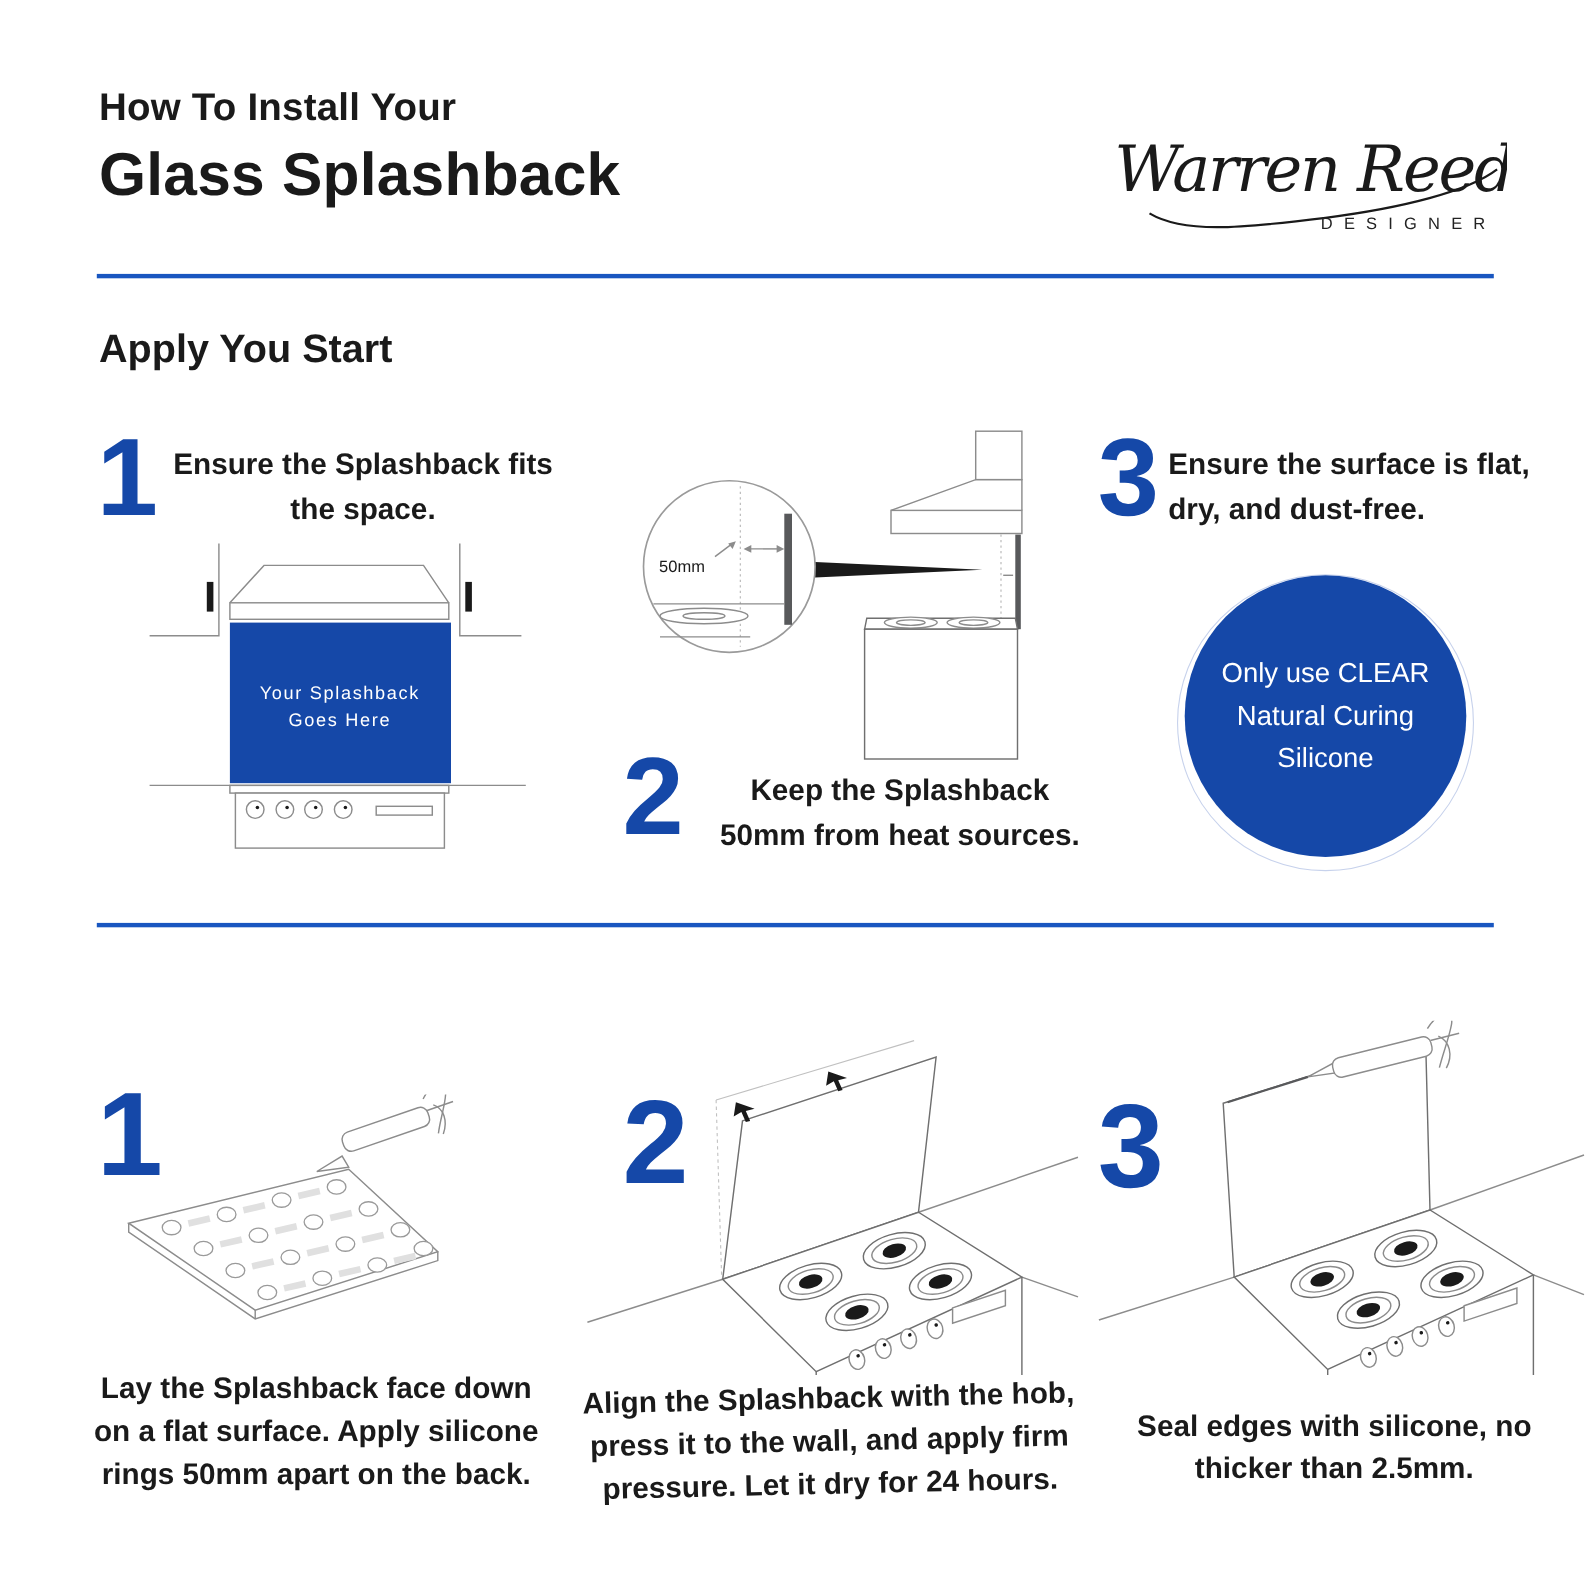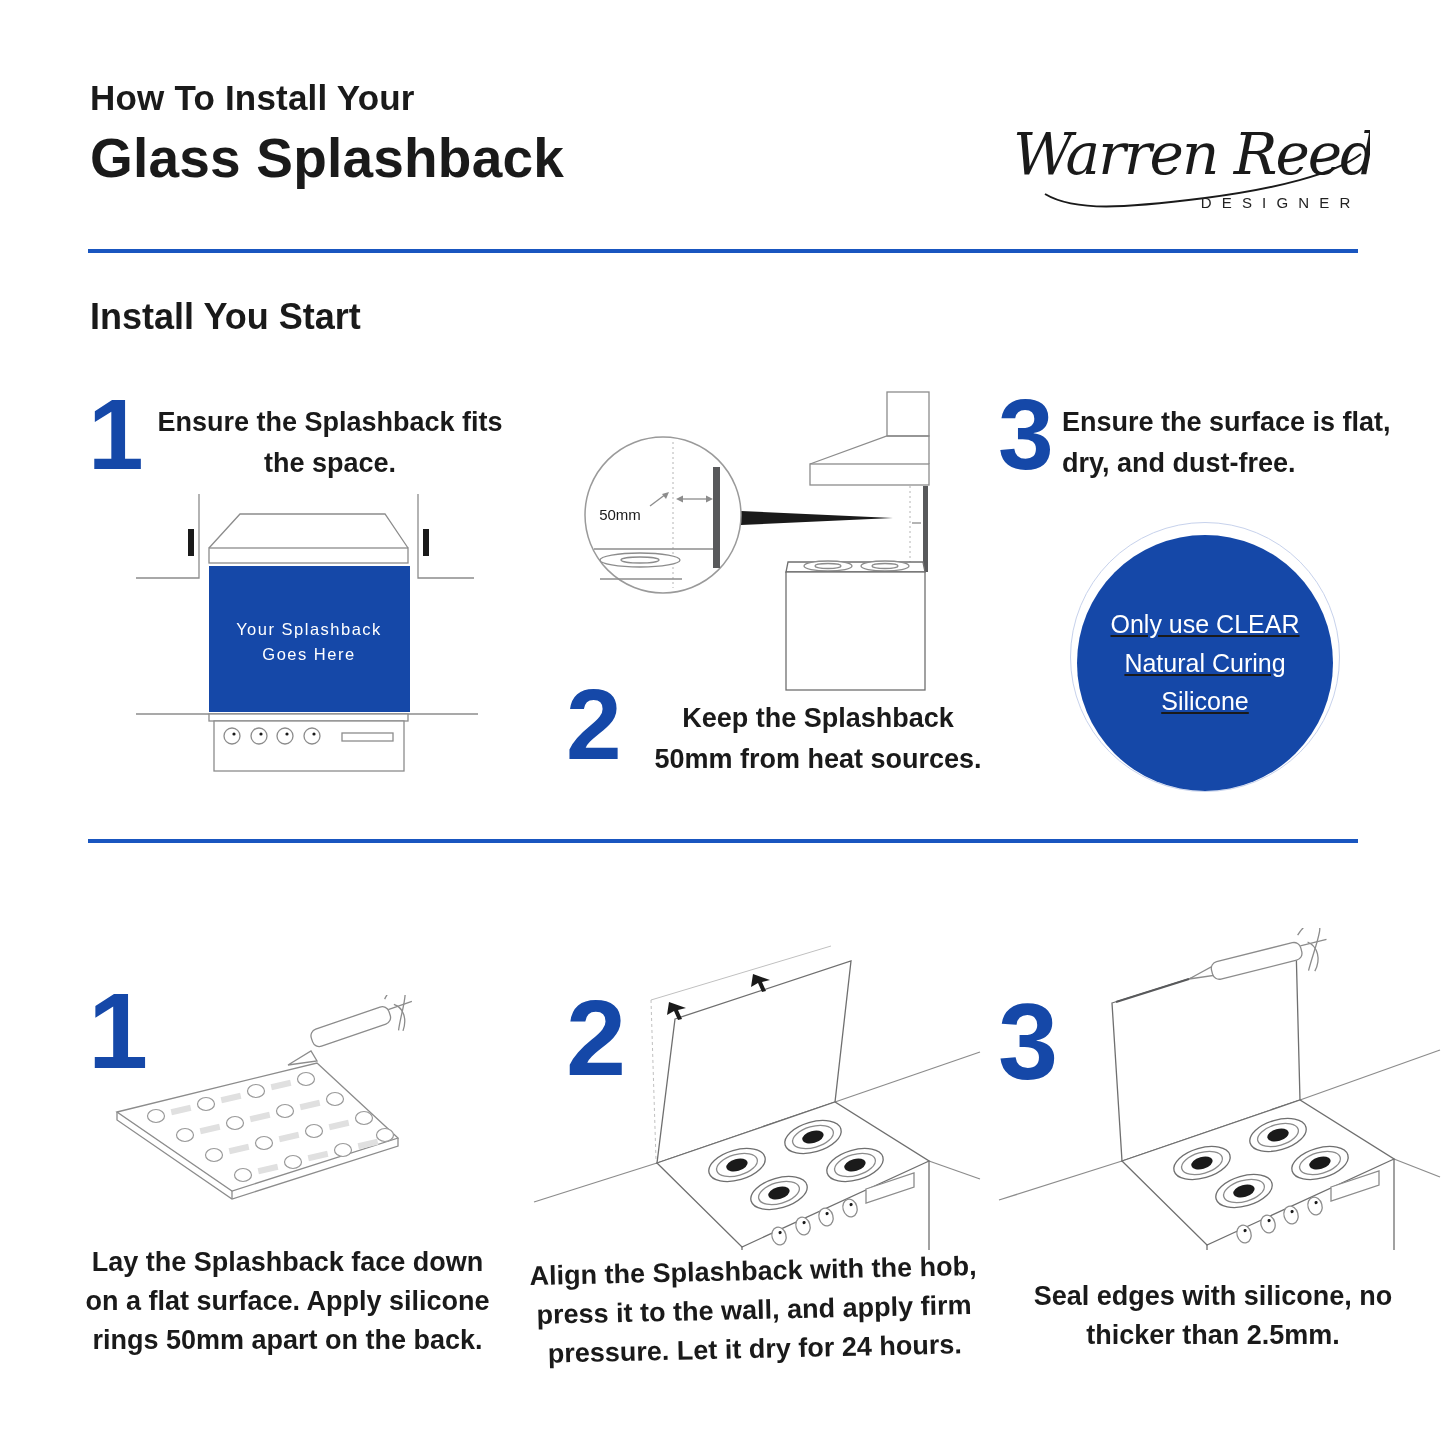--- a/index.html
+++ b/index.html
@@ -12,21 +12,21 @@
   .divider{height:4px;background:#1956C0;}
   .section-heading{font-size:36px;font-weight:800;}
   
   .stepnum{color:#1548A8;font-weight:800;line-height:.85;}
   .stepnum.top{font-size:100px;}
   .stepnum.bottom{font-size:108px;}
   .steptext{font-size:27px;font-weight:700;line-height:1.5;}
   .center{text-align:center;}
   
   .badge-ring{width:268px;height:268px;border:1.5px solid #c7d2ec;border-radius:50%;
-              display:flex;align-items:flex-end;justify-content:center;text-decoration:underline;}
+              display:flex;align-items:flex-start;justify-content:center;}
   .badge{width:256px;height:256px;border-radius:50%;background:#1548A8;color:#ffffff;
          display:flex;flex-direction:column;align-items:center;justify-content:center;
          font-size:25px;line-height:1.55;text-align:center;}
   
   .logo-script{font-family:"DejaVu Serif","Liberation Serif",serif;font-style:italic;}
   svg{display:block;}
   .ln{stroke:#8c8c8c;stroke-width:1.3;fill:none;}
   .lnd{stroke:#6f6f6f;stroke-width:1.3;fill:none;}
   .fillw{fill:#ffffff;}
 </style>
@@ -43,21 +43,21 @@
   <div class="abs" style="left:1005px;top:66px;width:365px;height:165px;">
     <svg width="365" height="165" viewBox="0 0 365 165">
       <text x="8" y="108" class="logo-script" font-size="58" letter-spacing="-2" fill="#1a1a1a">Warren Reed</text>
       <path d="M40,128 C70,146 120,142 200,132 C270,123 330,108 356,88" stroke="#1a1a1a" stroke-width="2" fill="none"></path>
       <text x="272" y="142" text-anchor="middle" font-size="15" letter-spacing="3" fill="#222222" font-family="Liberation Sans, sans-serif">D E S I G N E R</text>
     </svg>
   </div>
 
   <div class="abs divider" style="left:88px;top:249px;width:1270px;"></div>
 
-  <div class="abs section-heading" style="left:90px;top:296px;">Install You Start</div>
+  <div class="abs section-heading" style="left:90px;top:296px;">Apply You Start</div>
 
   <div class="abs stepnum top" style="left:88px;top:392px;">1</div>
   <div class="abs steptext center" style="left:150px;top:402px;width:360px;">Ensure the Splashback fits the space.</div>
 
   <svg class="abs" style="left:128px;top:492px;" width="405" height="312" viewBox="0 0 405 312">
     <g>
       <polyline class="ln" points="8,86 71,86 71,2"></polyline>
       <polyline class="ln" points="290,2 290,86 346,86"></polyline>
       <rect x="60" y="37" width="6" height="27" fill="#1a1a1a"></rect>
       <rect x="295" y="37" width="6" height="27" fill="#1a1a1a"></rect>

